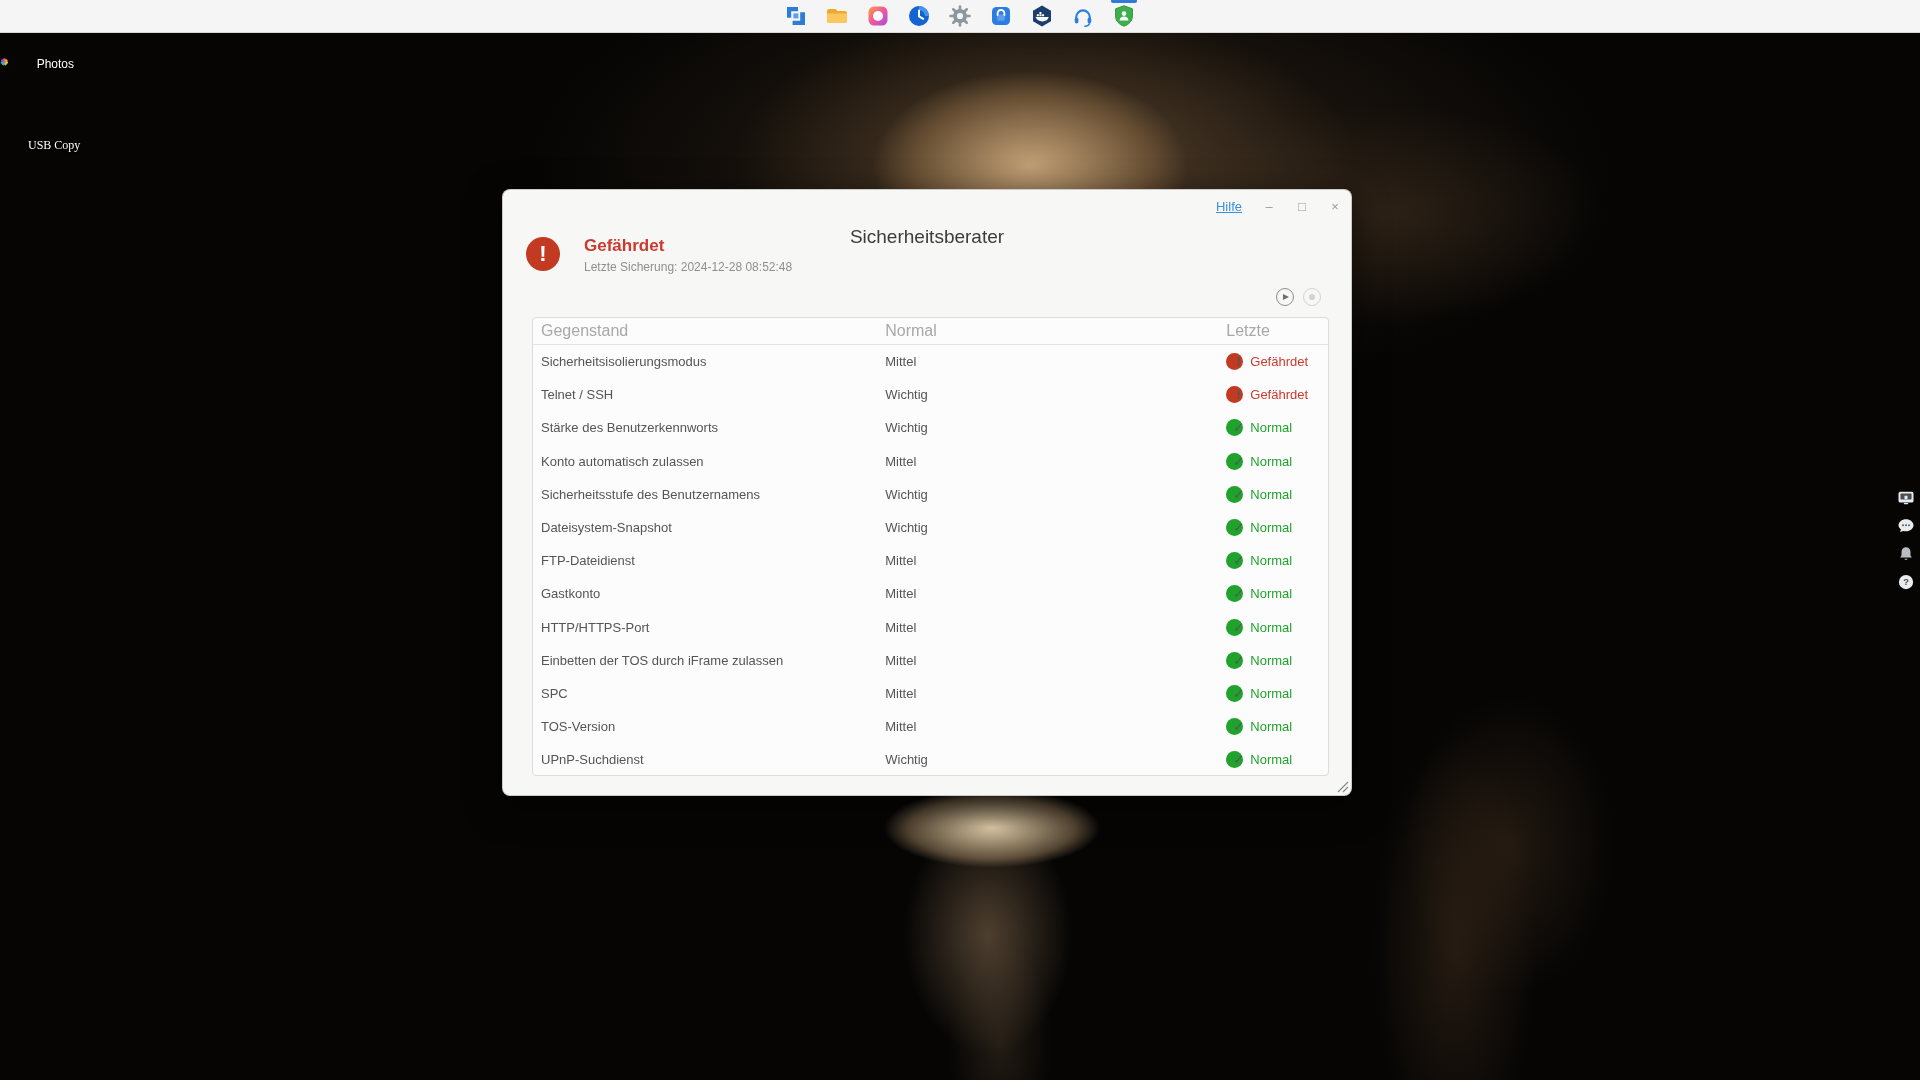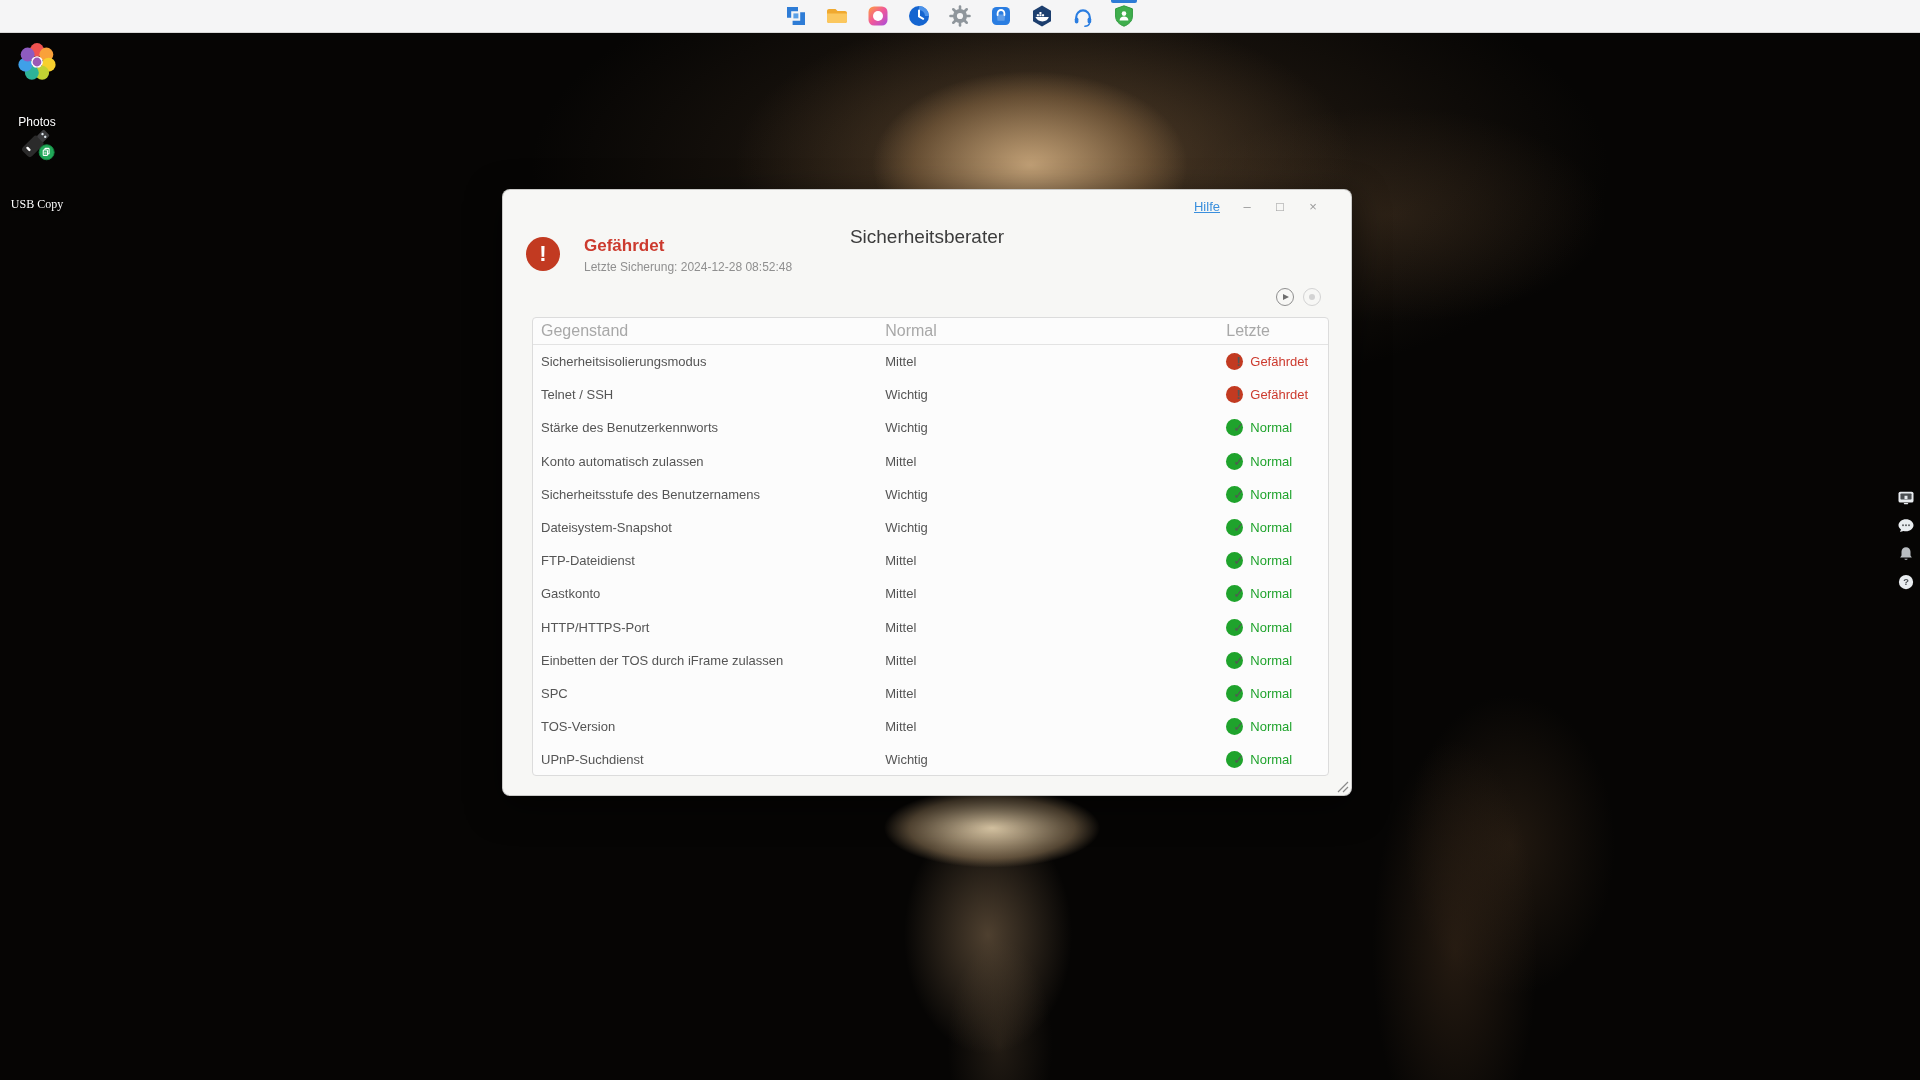--- a/index.html
+++ b/index.html
@@ -24,34 +24,34 @@
   .taskbar { position:absolute; left:0; top:0; width:100%; height:33px;
     background:#f5f5f6; border-bottom:1px solid #d8d8d8; z-index:30; }
   .tb-icons { position:absolute; left:50%; top:0; transform:translateX(-50%);
     height:100%; display:flex; gap:17px; }
   .tb-item { position:relative; height:100%; display:flex; align-items:center; cursor:pointer; }
   .tb-item svg { width:24px; height:24px; display:block; }
   .tb-item.active::before { content:""; position:absolute; top:0; left:-1px; right:-1px;
     height:3px; background:#2e7cd6; border-radius:0 0 2px 2px; }
 
   
-  .dt-icon { position:absolute; width:74px; display:flex; flex-direction:column;
+  .dt-icon { position:absolute; width:74px; display:flex; flex-direction:row;
     align-items:center; cursor:pointer;gap:28px; }
   .dt-icon svg { width:44px; height:44px; }
   .dt-label { margin-top:3px; font-size:12px; color:#fff;
     text-shadow:0 1px 2px rgba(0,0,0,.9); white-space:nowrap; }
   #dt-photos { left:0px; top:40px; }
   #dt-usb { left:0px; top:122px;font-family:Liberation Serif, serif; }
 
   
   .window { position:absolute; left:502px; top:189px; width:850px; height:607px;
     background:#f7f7f5; border:1px solid rgba(0,0,0,.18); border-radius:8px;
     box-shadow:0 10px 34px rgba(0,0,0,.55); z-index:20; }
   .titlebar { position:absolute; top:0; left:0; right:0; height:30px; cursor:default; }
-  .tb-controls { position:absolute; top:9px; right:32px; display:flex; gap:21px;
+  .tb-controls { position:absolute; top:9px; right:10px; display:flex; gap:21px;
     align-items:center; font-size:13px; }
   .help-link { color:var(--accent_blue,#3a8fdd); text-decoration:underline; cursor:pointer; }
   .wbtn { color:#9b9b9b; cursor:pointer; font-size:13px; line-height:13px; width:12px;
     text-align:center; }
   .win-title { position:absolute; top:36px; left:0; right:0; text-align:center;
     font-size:19px; color:#3c3c3c; }
 
   .summary-icon { position:absolute; left:23px; top:47px; width:34px; height:34px;
     border-radius:50%; background:var(--danger,#c23a21); color:#fff; font-size:22px;
     font-weight:bold; display:flex; align-items:center; justify-content:center; }

